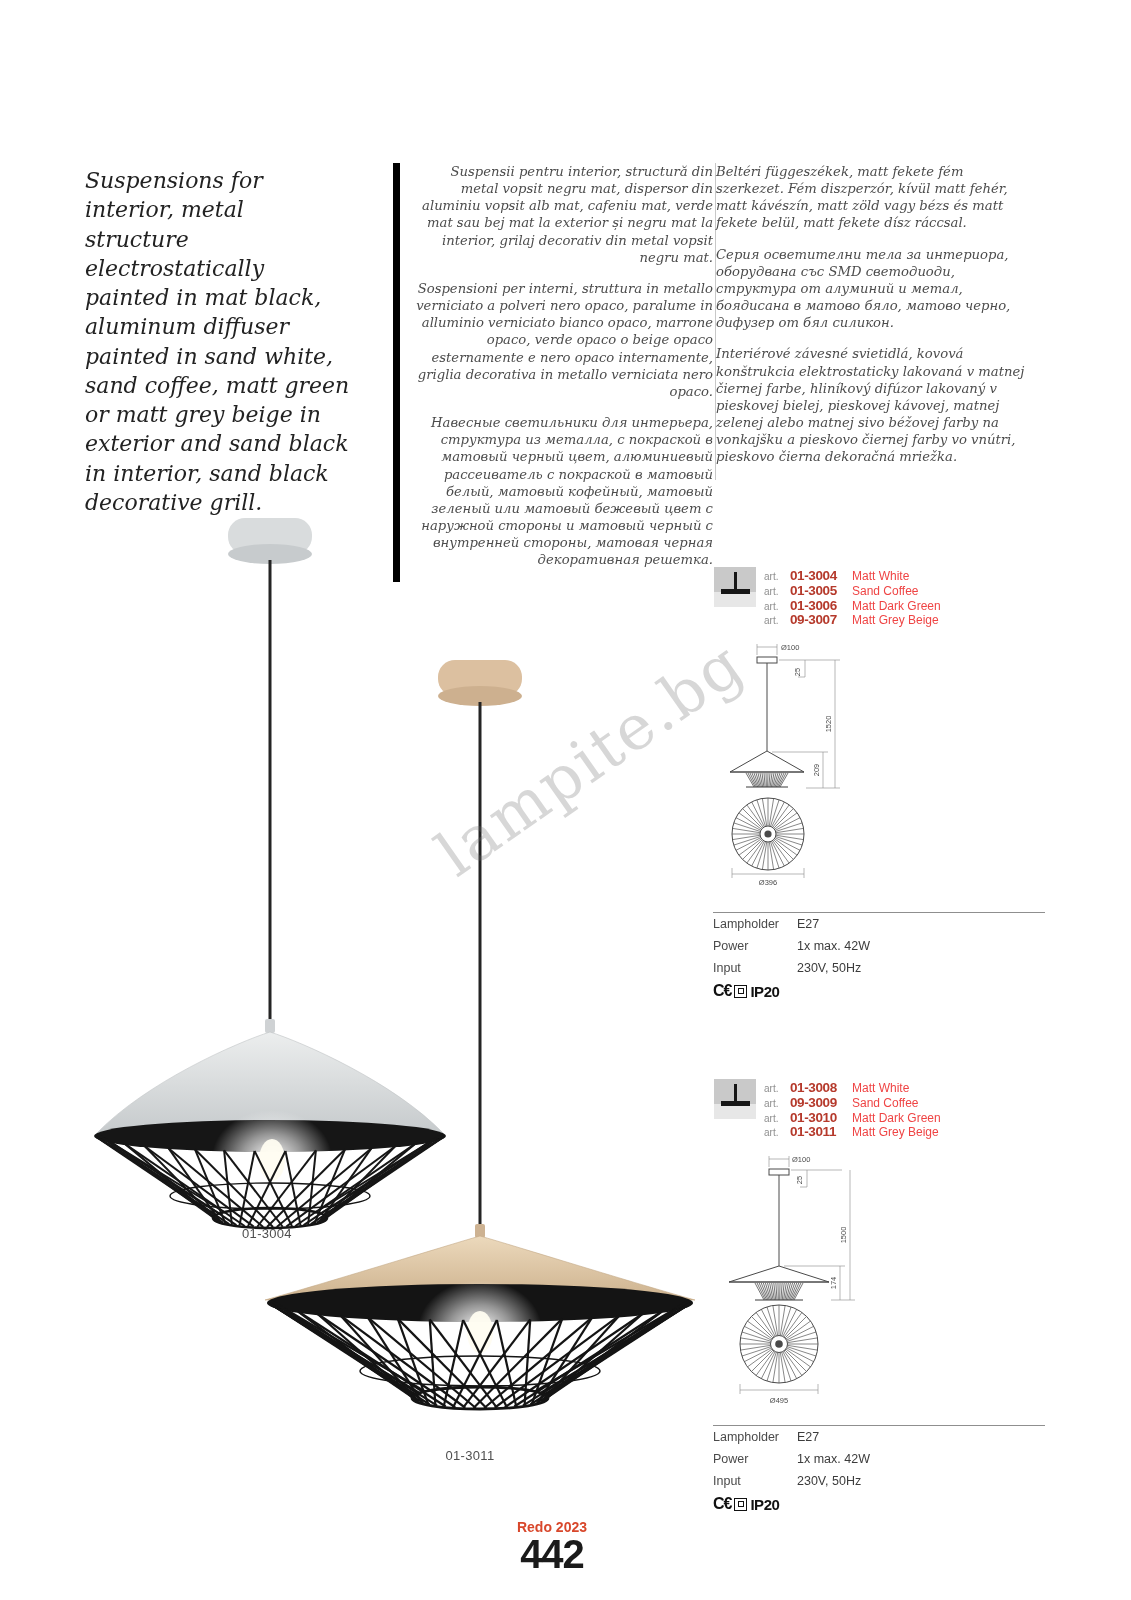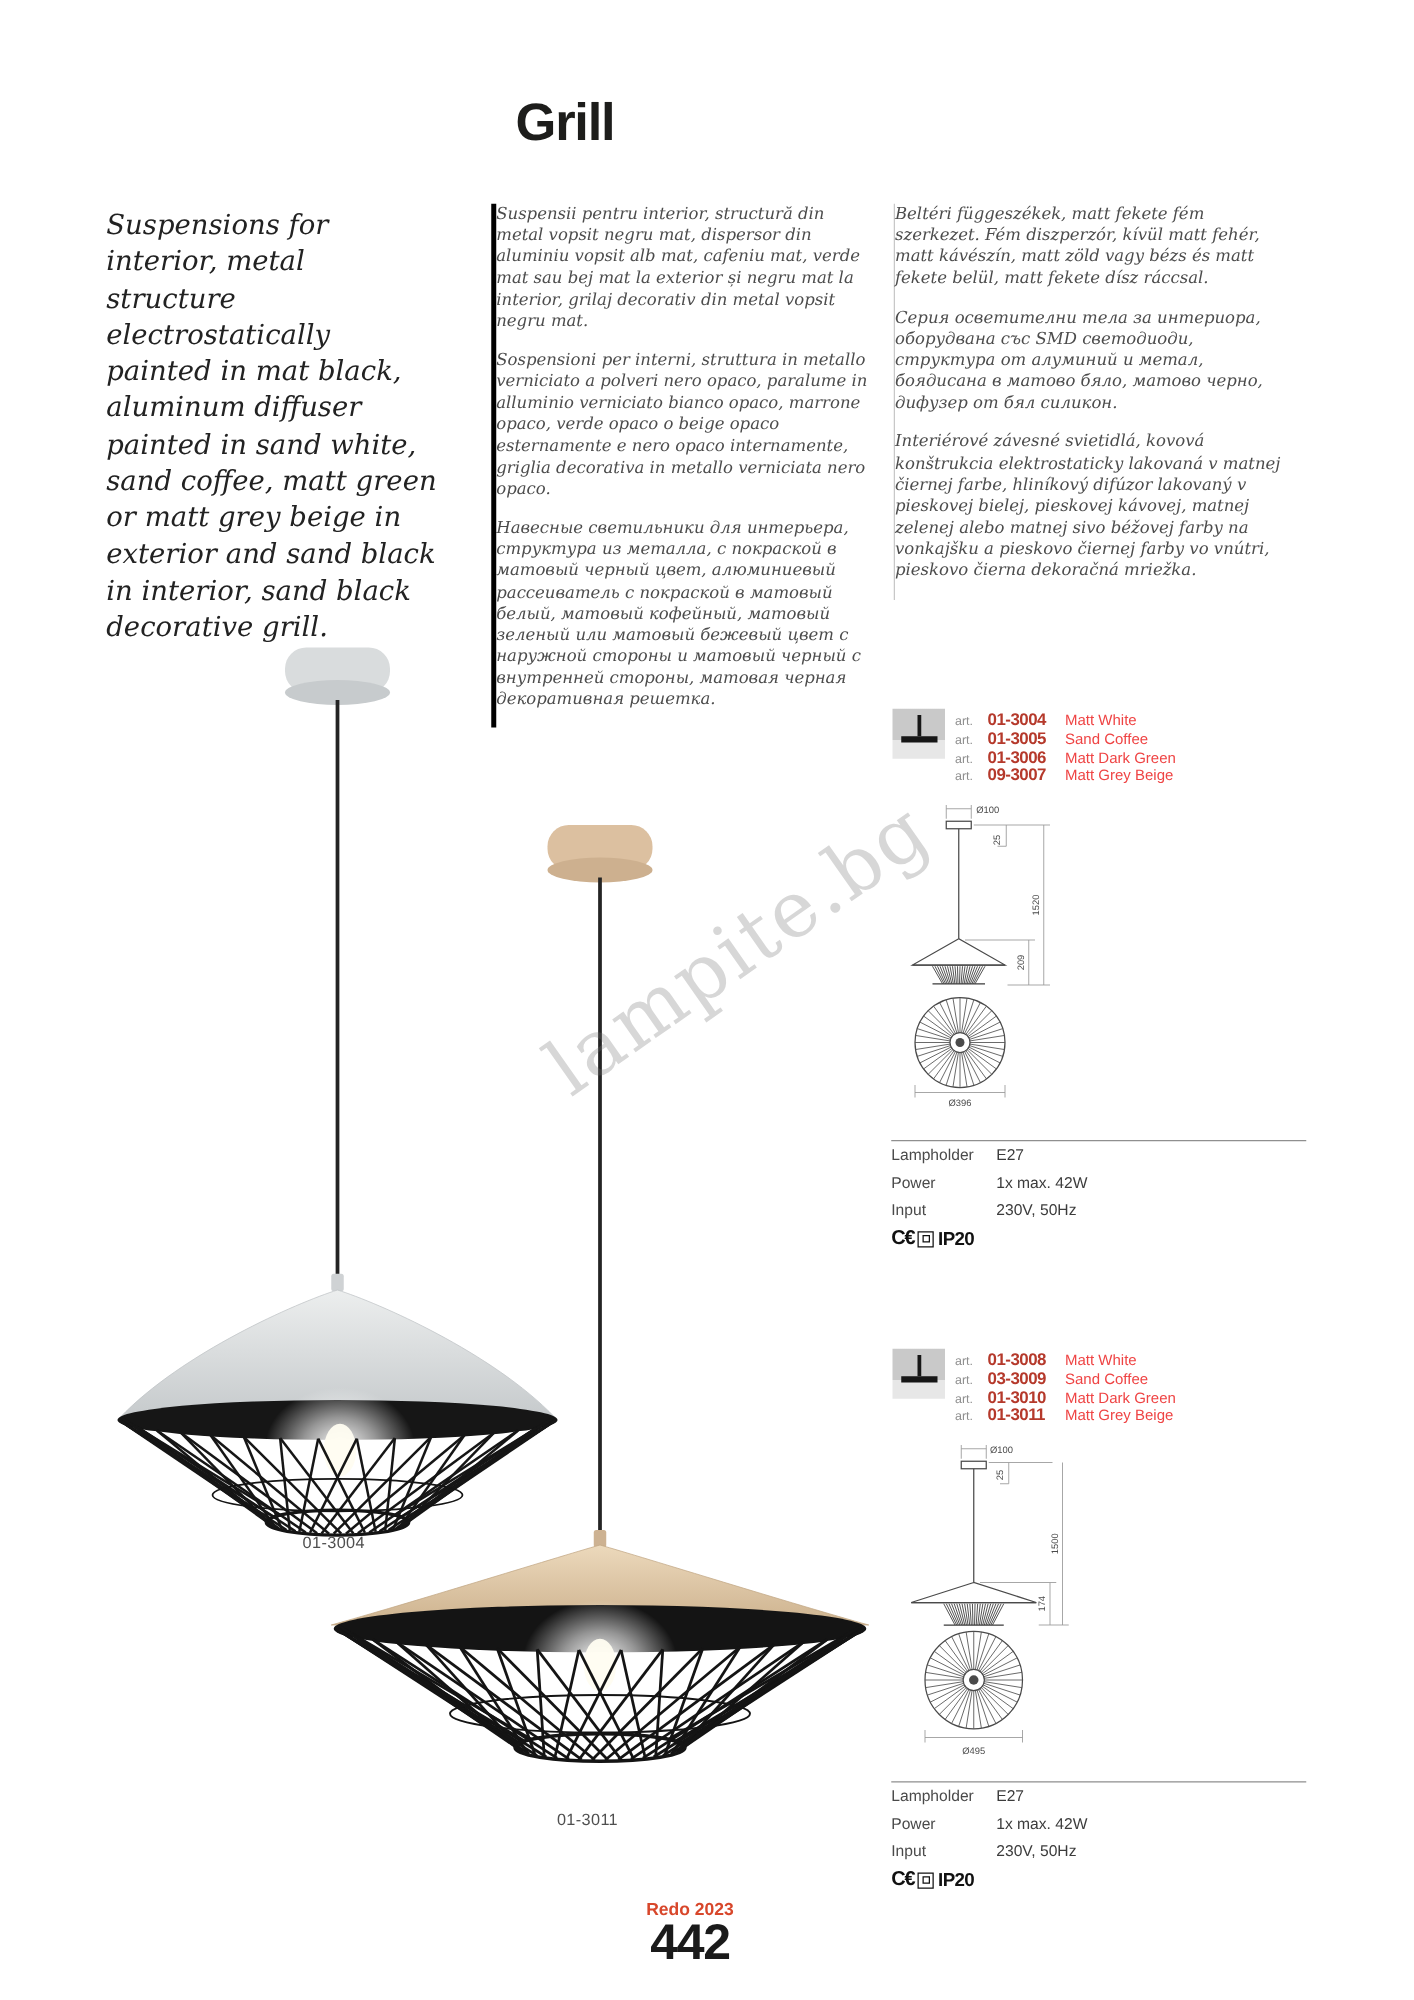--- a/index.html
+++ b/index.html
@@ -10,21 +10,21 @@
   .page-title{position:absolute;left:332px;top:74px;width:240px;text-align:center;
     font-size:42px;font-weight:800;letter-spacing:-1px;color:#1d1d1b;}
 
   
   .intro-en{position:absolute;left:85px;top:166px;width:268px;
     font-family:"DejaVu Serif",serif;font-style:italic;
     font-size:22px;line-height:1.33;color:#222222;}
   .col{position:absolute;font-family:"DejaVu Serif",serif;font-style:italic;
     font-size:13.2px;line-height:1.30;color:#4c4c4c;}
   .col p{margin:0 0 14px 0;}
-  .col-2{left:393px;top:163px;width:300px;border-left:4px solid #000000;}
+  .col-2{left:393px;top:163px;width:300px;border-left:7px solid #000000;padding-left:13px;text-align:right;}
   .col-3{left:715px;top:163px;width:318px;border-left:1px solid #c8c8c8;}
 
   
   .watermark{position:absolute;left:330px;top:722px;width:520px;text-align:center;z-index:6;
     transform:rotate(-35deg);font-family:"DejaVu Serif",serif;
     font-size:62px;color:rgba(110,110,110,0.28);letter-spacing:2px;pointer-events:none;}
 
   
   .lamp-svg{position:absolute;z-index:2;}
   .photo-label{position:absolute;z-index:3;font-size:13px;color:#4f4f4f;letter-spacing:0.3px;
@@ -61,21 +61,20 @@
   
   .footer{position:absolute;left:452px;top:1519px;width:200px;text-align:center;z-index:4;}
   .footer-brand{font-size:14px;font-weight:800;color:#d8472b;}
   .footer-page{font-size:40px;font-weight:800;color:#1a1a1a;line-height:0.95;letter-spacing:-1px;}
 </style>
 </head>
 <body>
 
 <div id="page">
 
-  <div class="page-title">Grill</div>
 
   <div class="intro-en">Suspensions for interior, metal structure electrostatically painted in mat black, aluminum diffuser painted in sand white, sand coffee, matt green or matt grey beige in exterior and sand black in interior, sand black decorative grill.</div>
 
   <div class="col col-2">
     <p>Suspensii pentru interior, structură din metal vopsit negru mat, dispersor din aluminiu vopsit alb mat, cafeniu mat, verde mat sau bej mat la exterior și negru mat la interior, grilaj decorativ din metal vopsit negru mat.</p>
     <p>Sospensioni per interni, struttura in metallo verniciato a polveri nero opaco, paralume in alluminio verniciato bianco opaco, marrone opaco, verde opaco o beige opaco esternamente e nero opaco internamente, griglia decorativa in metallo verniciata nero opaco.</p>
     <p>Навесные светильники для интерьера, структура из металла, с покраской в матовый черный цвет, алюминиевый рассеиватель с покраской в матовый белый, матовый кофейный, матовый зеленый или матовый бежевый цвет с наружной стороны и матовый черный с внутренней стороны, матовая черная декоративная решетка.</p>
   </div>
 
   <div class="col col-3">
@@ -388,21 +387,21 @@
       <span class="bar"></span>
     </div>
     <div class="art-rows">
       <div class="art-row">
         <span class="art-prefix">art.</span>
         <span class="art-code">01-3008</span>
         <span class="art-finish">Matt White</span>
       </div>
       <div class="art-row">
         <span class="art-prefix">art.</span>
-        <span class="art-code">03-3009</span>
+        <span class="art-code">09-3009</span>
         <span class="art-finish">Sand Coffee</span>
       </div>
       <div class="art-row">
         <span class="art-prefix">art.</span>
         <span class="art-code">01-3010</span>
         <span class="art-finish">Matt Dark Green</span>
       </div>
       <div class="art-row">
         <span class="art-prefix">art.</span>
         <span class="art-code">01-3011</span>

